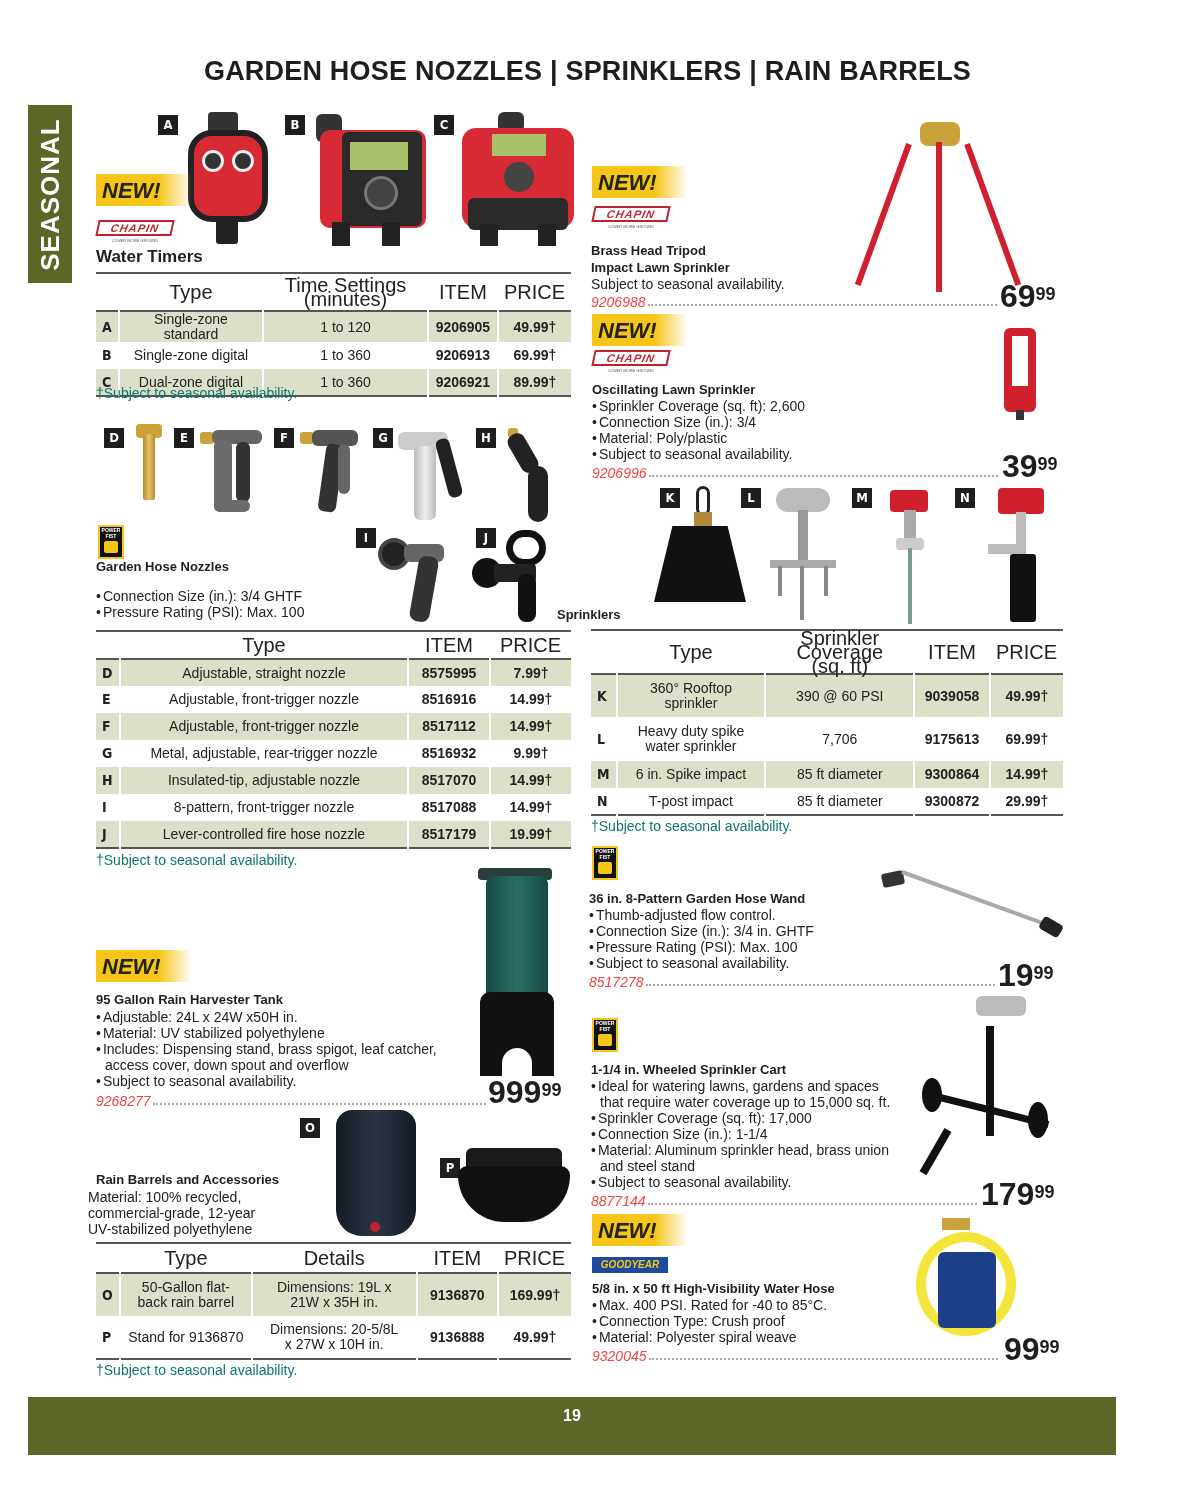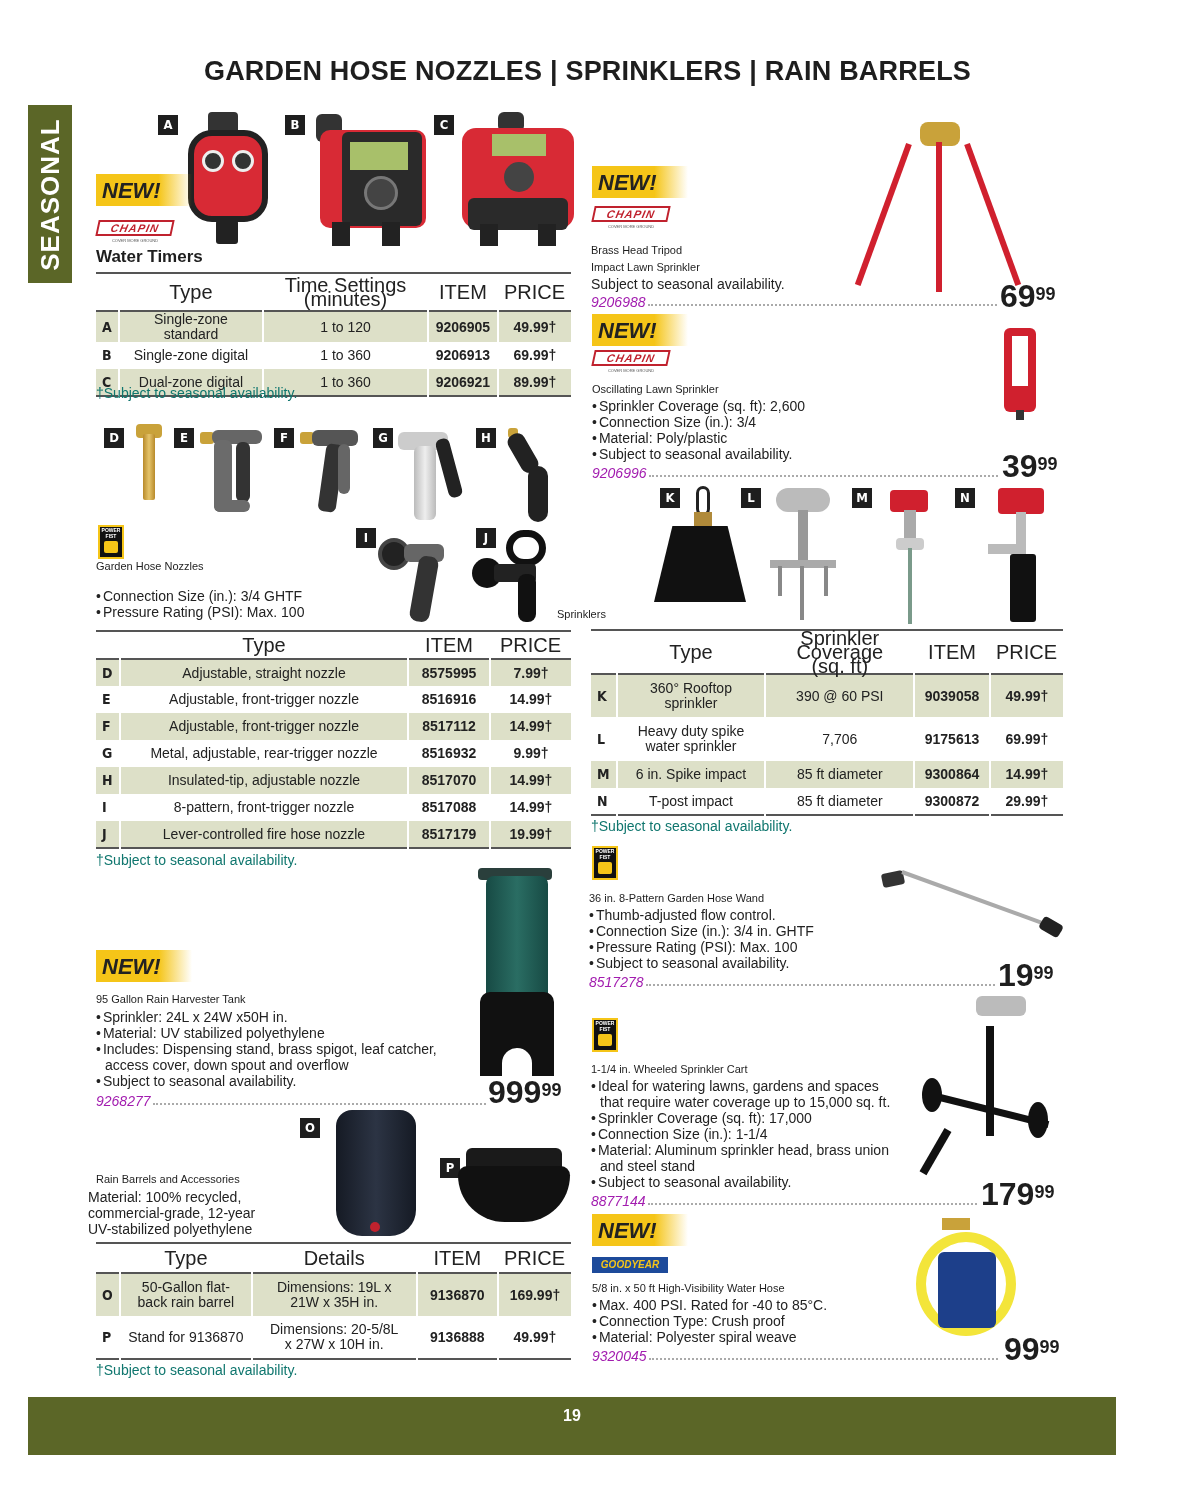--- a/index.html
+++ b/index.html
@@ -10,26 +10,26 @@
     .footer { position: absolute; left: 28px; top: 1397px; width: 1088px; height: 58px; background: #5b6627; }
     .footer span { position: absolute; top: 10px; left: 0; width: 1088px; text-align: center; color: #fff; font-weight: bold; font-size: 16px; }
     .new-badge { position: absolute; width: 96px; height: 32px; background: linear-gradient(90deg, #f5c518 0%, #f5c518 65%, rgba(245,197,24,0) 100%); font-weight: bold; font-style: italic; font-size: 22px; color: #222; padding: 4px 6px; }
     .brand-chapin { position: absolute; width: 76px; height: 28px; }
     .brand-chapin .box { border: 2px solid #c0222e; color: #c0222e; font-weight: bold; font-style: italic; font-size: 11px; letter-spacing: 1px; text-align: center; height: 16px; line-height: 12px; transform: skewX(-12deg); }
     .brand-chapin .tag { font-size: 4px; color: #555; text-align: center; margin-top: 2px; }
     .brand-goodyear { position: absolute; width: 76px; height: 16px; background: #1d4a9a; color: #f5c518; font-weight: bold; font-style: italic; font-size: 10px; text-align: center; line-height: 16px; }
     .powerfist { position: absolute; width: 26px; height: 34px; background: #111; border: 2px solid #f5c518; color: #fff; font-size: 5px; font-weight: bold; text-align: center; }
     .powerfist .fist { width: 14px; height: 12px; background: #f5c518; margin: 2px auto 0; border-radius: 2px; }
     .letter { position: absolute; width: 20px; height: 20px; background: #1e1e1e; color: #fff; font-weight: bold; font-size: 13px; text-align: center; line-height: 20px; font-family: "DejaVu Sans Condensed","DejaVu Sans", sans-serif; }
-    .prod-title { position: absolute; font-weight: normal; font-size: 11px; color: #1e1e1e; line-height: 17px; }
+    .prod-title { position: absolute; font-weight: bold; font-size: 13px; color: #1e1e1e; line-height: 17px; }
     .prod-text { position: absolute; font-size: 14px; line-height: 16px; color: #222; }
     .prod-text li { list-style: none; }
     .prod-text li::before { content: "•"; margin-right: 2px; }
     .prod-text li.cont::before { content: ""; margin-right: 9px; }
-    .sku-line { position: absolute; height: 18px; font-style: italic; font-size: 14px; color: #a21caf; display: flex; align-items: flex-end; }
+    .sku-line { position: absolute; height: 18px; font-style: italic; font-size: 14px; color: #ef4444; display: flex; align-items: flex-end; }
     .sku-line .dots { flex: 1; border-bottom: 2px dotted #aaa; margin: 0 4px 4px 2px; }
     .price-big { position: absolute; font-weight: bold; font-size: 32px; color: #1e1e1e; line-height: 32px; }
     .price-big sup { font-size: 18px; vertical-align: top; position: relative; top: -2px; }
     table.spec { position: absolute; border-collapse: collapse; font-size: 14px; }
     table.spec th { font-weight: normal; font-size: 20px; padding: 4px 6px; text-align: center; line-height: 14px; }
     table.spec td { padding: 0 6px; text-align: center; line-height: 15px; border-left: 2px solid #fff; }
     table.spec td.k { font-weight: bold; border-left: none; text-align: left; padding-left: 6px; font-family: "DejaVu Sans Condensed","DejaVu Sans", sans-serif; }
     table.spec td.num { font-weight: bold; }
     table.spec tr.shaded td { background: #dde0c8; }
     table.spec thead tr { border-top: 2px solid #555; border-bottom: 2px solid #555; }
@@ -225,21 +225,21 @@
 
 <div class="img" style="left:472px;top:868px;width:86px;height:208px;">
   <div style="position:absolute;left:6px;top:0;width:74px;height:12px;background:#2a3f3c;border-radius:4px;"></div>
   <div style="position:absolute;left:14px;top:8px;width:62px;height:128px;background:linear-gradient(90deg,#174a44,#2a6d63,#174a44);border-radius:8px 8px 0 0;"></div>
   <div style="position:absolute;left:8px;top:124px;width:74px;height:84px;background:#111;border-radius:10px 10px 0 0;"></div>
   <div style="position:absolute;left:30px;top:180px;width:30px;height:28px;background:#fff;border-radius:15px 15px 0 0;"></div>
 </div>
 <div class="new-badge" style="left:96px;top:950px;">NEW!</div>
 <div class="prod-title" style="left:96px;top:991px;">95 Gallon Rain Harvester Tank</div>
 <ul class="prod-text" style="left:96px;top:1009px;">
-  <li>Sprinkler: 24L x 24W x50H in.</li>
+  <li>Adjustable: 24L x 24W x50H in.</li>
   <li>Material: UV stabilized polyethylene</li>
   <li>Includes: Dispensing stand, brass spigot, leaf catcher,</li>
   <li class="cont">access cover, down spout and overflow</li>
   <li>Subject to seasonal availability.</li>
 </ul>
 <div class="sku-line" style="left:96px;top:1091px;width:394px;">
     <span>9268277</span>
     <span class="dots"></span>
   </div>
 <div class="price-big" style="left:488px;top:1076px;"><span>999</span><sup>99</sup></div>

